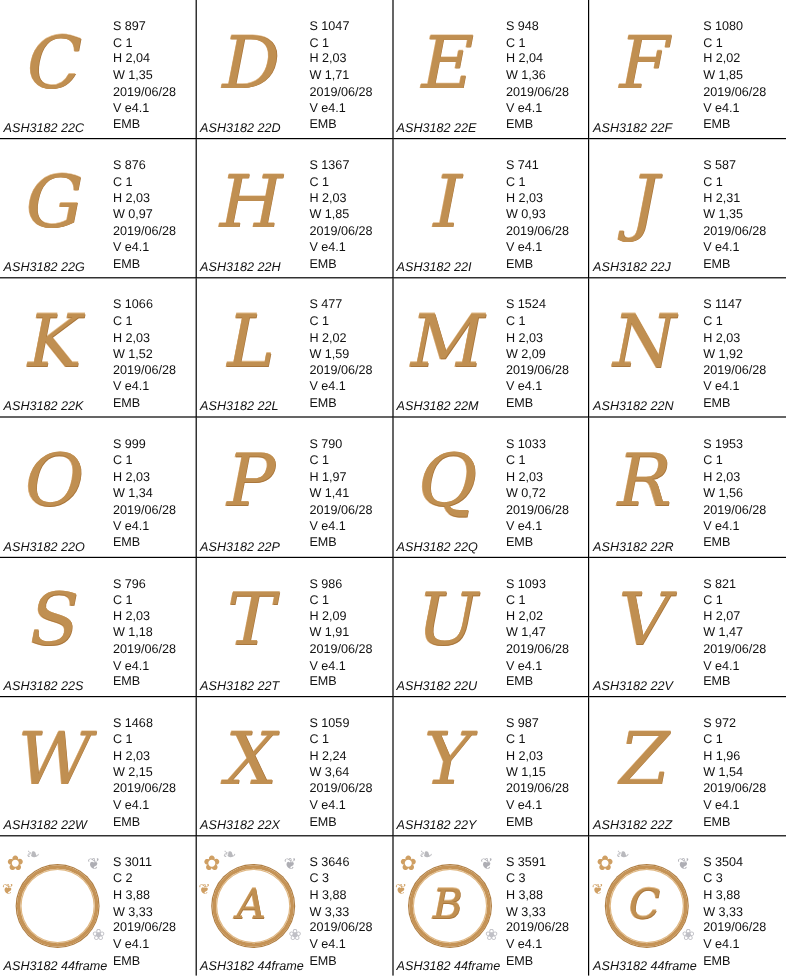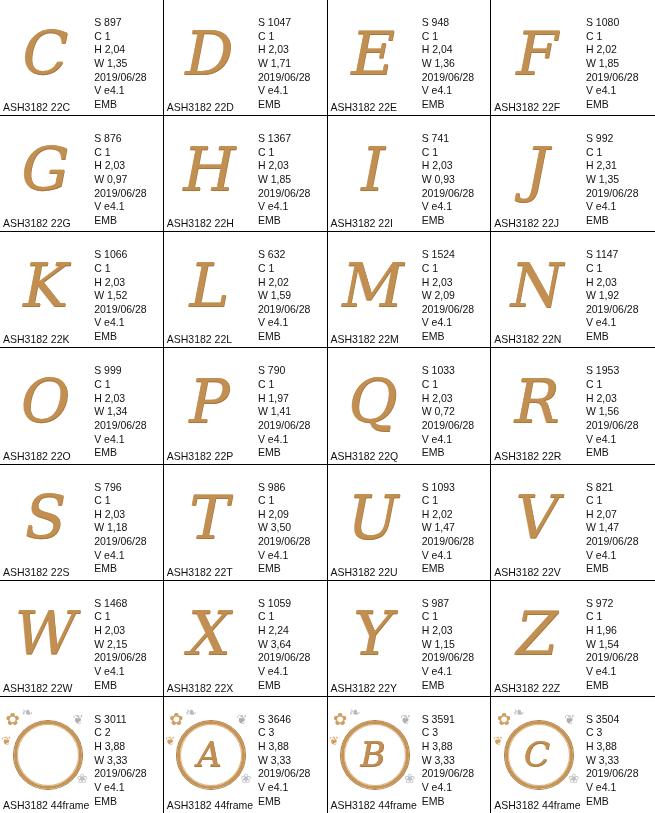--- a/index.html
+++ b/index.html
@@ -98,20 +98,21 @@
     letter-spacing: 0;
     white-space: nowrap;
   }
   .meta div { white-space: nowrap; }
   .code {
     position: absolute;
     left: 3px;
     bottom: 2px;
     font-size: 10.5px;
     white-space: nowrap;
+    font-style: italic;
   }
 </style>
 </head>
 <body>
 
 <div id="sheet">
     <div class="cell">
       <div class="glyph-area">
         <span class="glyph">C</span>
       </div>
@@ -214,21 +215,21 @@
         <div>V  e4.1</div>
         <div>EMB</div>
       </div>
       <div class="code">ASH3182  22I</div>
     </div>
     <div class="cell last-col">
       <div class="glyph-area">
         <span class="glyph">J</span>
       </div>
       <div class="meta">
-        <div>S  992</div>
+        <div>S  587</div>
         <div>C  1</div>
         <div>H  2,31</div>
         <div>W  1,35</div>
         <div>2019/06/28</div>
         <div>V  e4.1</div>
         <div>EMB</div>
       </div>
       <div class="code">ASH3182  22J</div>
     </div>
     <div class="cell">
@@ -244,21 +245,21 @@
         <div>V  e4.1</div>
         <div>EMB</div>
       </div>
       <div class="code">ASH3182  22K</div>
     </div>
     <div class="cell">
       <div class="glyph-area">
         <span class="glyph">L</span>
       </div>
       <div class="meta">
-        <div>S  632</div>
+        <div>S  477</div>
         <div>C  1</div>
         <div>H  2,02</div>
         <div>W  1,59</div>
         <div>2019/06/28</div>
         <div>V  e4.1</div>
         <div>EMB</div>
       </div>
       <div class="code">ASH3182  22L</div>
     </div>
     <div class="cell">
@@ -367,21 +368,21 @@
       <div class="code">ASH3182  22S</div>
     </div>
     <div class="cell">
       <div class="glyph-area">
         <span class="glyph">T</span>
       </div>
       <div class="meta">
         <div>S  986</div>
         <div>C  1</div>
         <div>H  2,09</div>
-        <div>W  3,50</div>
+        <div>W  1,91</div>
         <div>2019/06/28</div>
         <div>V  e4.1</div>
         <div>EMB</div>
       </div>
       <div class="code">ASH3182  22T</div>
     </div>
     <div class="cell">
       <div class="glyph-area">
         <span class="glyph">U</span>
       </div>

